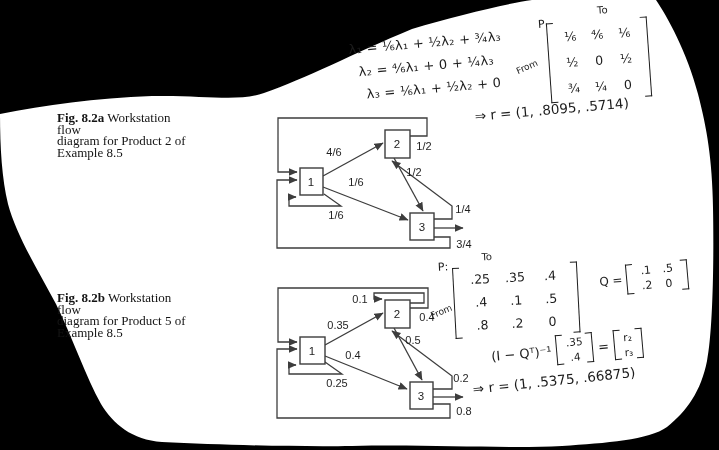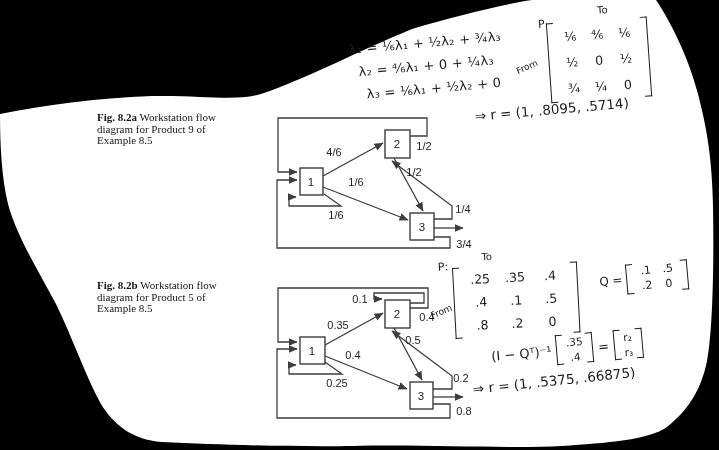--- a/index.html
+++ b/index.html
@@ -7,21 +7,21 @@
          font-family:"DejaVu Sans",sans-serif;}
   #scene{position:absolute;left:0;top:0;}
   .paper{fill:#ffffff;}
   .edge{fill:none;stroke:#3d3d3d;stroke-width:1.3;}
   .nodebox{fill:#ffffff;stroke:#3d3d3d;stroke-width:1.4;}
   .nlabel{font-family:"Liberation Sans","DejaVu Sans",sans-serif;font-size:11.5px;fill:#222;
           text-anchor:middle;}
   .elabel{font-family:"Liberation Sans","DejaVu Sans",sans-serif;font-size:11px;fill:#1f1f1f;
           text-anchor:middle;}
   .caption{position:absolute;width:134px;font-family:"Liberation Serif",serif;
-           font-size:11px;line-height:11.5px;color:#141414;margin-left:40px;}
+           font-size:13px;line-height:11.5px;color:#141414;}
   .caption b{font-weight:bold;}
   .hw{position:absolute;color:#1c1c1c;white-space:nowrap;transform-origin:left top;}
   .eqline{font-size:13px;height:23px;letter-spacing:.3px;}
   #eqs{left:348px;top:42px;transform:rotate(-5deg);}
   #resa{left:474px;top:108px;transform:rotate(-5deg);font-size:13.5px;}
   #resb{left:472px;top:381px;transform:rotate(-6deg);font-size:13.5px;}
   .mx-row{display:flex;align-items:stretch;}
   .brk{width:6px;}
   .brk.l{border-left:1.7px solid #1c1c1c;border-top:1.7px solid #1c1c1c;border-bottom:1.7px solid #1c1c1c;}
   .brk.r{border-right:1.7px solid #1c1c1c;border-top:1.7px solid #1c1c1c;border-bottom:1.7px solid #1c1c1c;}
@@ -37,21 +37,21 @@
   #mxb .mx-p{position:absolute;left:-14px;top:-8px;font-size:11px;}
   #mxb .mx-from{position:absolute;left:-24px;top:38px;font-size:9px;transform:rotate(-20deg);}
   .g3b{grid-template-columns:repeat(3,35px);grid-auto-rows:23px;font-size:12.5px;padding:1px 3px;}
   #qmx{left:598px;top:267px;transform:rotate(-5deg);display:flex;gap:4px;align-items:center;
        font-size:12px;}
   .g2{grid-template-columns:repeat(2,22px);grid-auto-rows:15px;font-size:11px;padding:0 2px;}
   #ident{left:490px;top:341px;transform:rotate(-5deg);display:flex;gap:5px;align-items:center;
          font-size:13px;}
   .gv{grid-auto-rows:15px;font-size:10.5px;padding:0 3px;}
   #capa{left:57px;top:112px;}
-  #capb{left:57px;top:280px;}
+  #capb{left:57px;top:292px;}
 </style>
 </head>
 <body>
 
 <div id="stage">
 
   <svg id="scene" width="719" height="450" viewBox="0 0 719 450">
     <defs>
       <marker id="arrow" markerWidth="8" markerHeight="7" refX="6.5" refY="3" orient="auto">
         <path d="M0,0 L7,3 L0,6 z" fill="#3d3d3d"></path>
@@ -115,21 +115,21 @@
       <text class="elabel" x="413" y="344">0.5</text>
       <text class="elabel" x="337" y="387">0.25</text>
       <text class="elabel" x="461" y="382">0.2</text>
       <text class="elabel" x="464" y="415">0.8</text>
     </g>
   </svg>
 
   <div class="caption" id="capa">
     <div><b>Fig. 8.2a</b>
       <span>Workstation flow</span></div>
-    <div>diagram for Product 9 of</div>
+    <div>diagram for Product 2 of</div>
     <div>Example 8.5</div>
   </div>
   <div class="caption" id="capb">
     <div><b>Fig. 8.2b</b>
       <span>Workstation flow</span></div>
     <div>diagram for Product 5 of</div>
     <div>Example 8.5</div>
   </div>
 
   <div class="hw" id="eqs">

